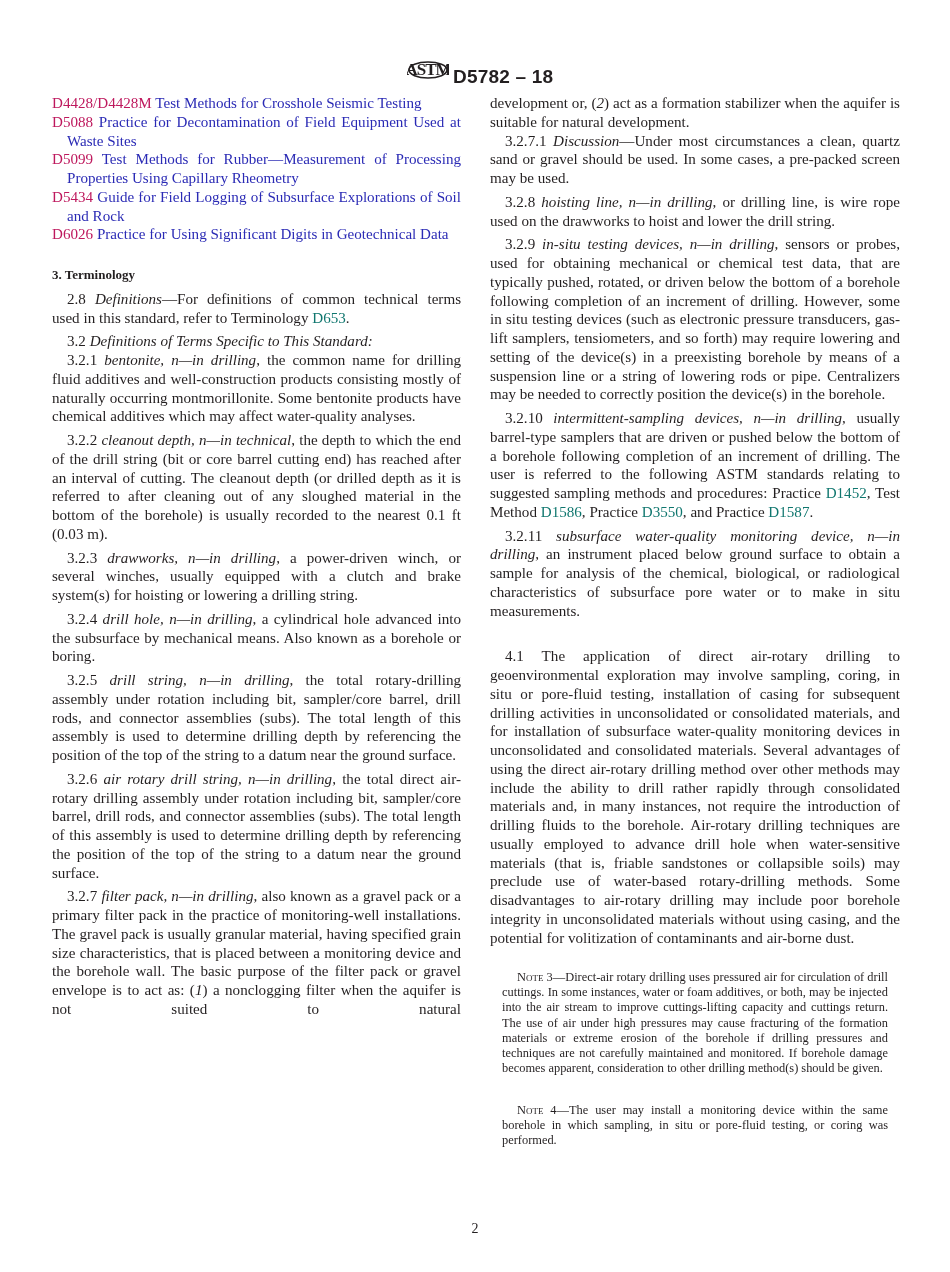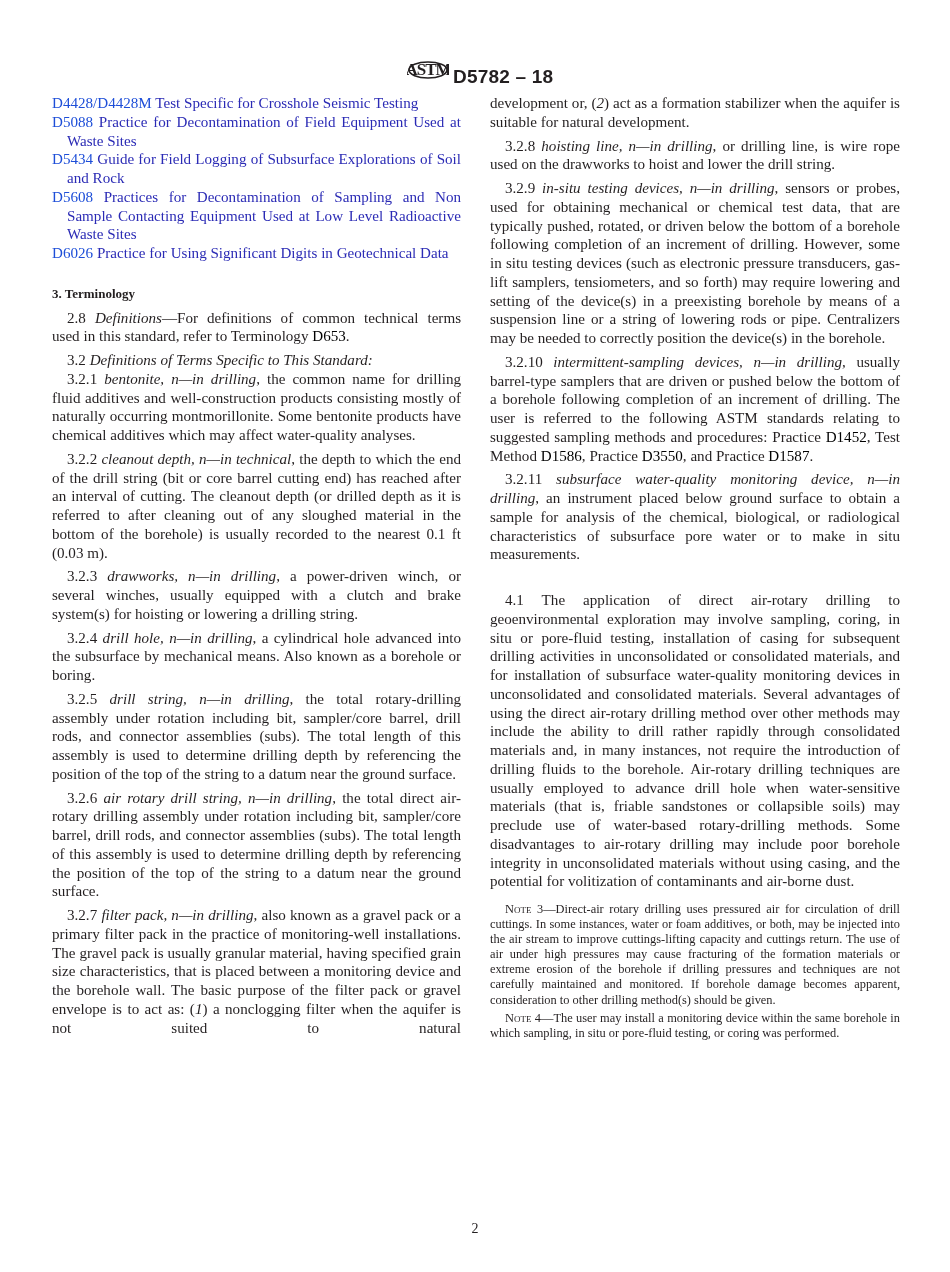--- a/index.html
+++ b/index.html
@@ -6,29 +6,29 @@
   body { width: 950px; height: 1272px; position: relative; overflow: hidden;
          font-family: "Liberation Serif", serif; color: #231f20; }
   .header { position: absolute; top: 52px; left: 0; width: 950px; height: 34px; text-align: center; }
   .logo { position: absolute; left: 407px; top: 0px; width: 42px; height: 32px; }
   .doc-id { position: absolute; left: 453px; top: 4px; font-family: "Liberation Sans", sans-serif;
             font-weight: bold; font-size: 19px; color: #231f20; letter-spacing: 0.2px; margin-top: 10px; }
   .col { position: absolute; font-size: 15.1px; line-height: 18.75px; text-align: justify; }
   .col-left { left: 52px; top: 94px; width: 409px; }
   .col-right { left: 490px; top: 94px; width: 410px; }
   .ref { margin: 0; padding-left: 15px; text-indent: -15px; text-align: justify; }
-  .ref-code { color: #1d4ed8; }
+  .ref-code { color: #be185d; }
   .ref-title { color: #2b2bb5; }
-  .red { color: #000000; }
+  .red { color: #0f766e; }
   .section-heading { font-weight: bold; font-size: 13px; margin: 0; }
   p { margin: 0; }
   .para { text-indent: 15px; }
   .gap-s { height: 5px; }
   .gap-l { height: 22px; }
-  .note { font-size: 12.4px; line-height: 15.1px; text-indent: 15px; text-align: justify; margin: 0; }
+  .note { font-size: 12.4px; line-height: 15.1px; text-indent: 15px; text-align: justify; margin: 12px; }
   .smallcaps { font-variant: small-caps; }
   .page-number { position: absolute; left: 0; width: 950px; top: 1221px; text-align: center; font-size: 14px; color: #231f20; }
   i { font-style: italic; }
 </style>
 </head>
 <body>
 
 <div class="header">
   <span class="logo">
     <svg width="42" height="32" viewBox="0 0 42 32">
@@ -37,30 +37,30 @@
       <rect x="9" y="3" width="24" height="3" fill="#231f20" opacity="0.0"></rect>
     </svg>
   </span>
   <span class="doc-id">D5782 – 18</span>
 </div>
 
 <div class="col col-left">
 
   <div>
     <p class="ref">
-      <a class="ref-code">D4428/D4428M</a> <span class="ref-title">Test Specific for Crosshole Seismic Testing</span>
+      <a class="ref-code">D4428/D4428M</a> <span class="ref-title">Test Methods for Crosshole Seismic Testing</span>
     </p>
     <p class="ref">
       <a class="ref-code">D5088</a> <span class="ref-title">Practice for Decontamination of Field Equipment Used at Waste Sites</span>
     </p>
     <p class="ref">
-      <a class="ref-code">D5434</a> <span class="ref-title">Guide for Field Logging of Subsurface Explorations of Soil and Rock</span>
+      <a class="ref-code">D5099</a> <span class="ref-title">Test Methods for Rubber—Measurement of Processing Properties Using Capillary Rheometry</span>
     </p>
     <p class="ref">
-      <a class="ref-code">D5608</a> <span class="ref-title">Practices for Decontamination of Sampling and Non Sample Contacting Equipment Used at Low Level Radioactive Waste Sites</span>
+      <a class="ref-code">D5434</a> <span class="ref-title">Guide for Field Logging of Subsurface Explorations of Soil and Rock</span>
     </p>
     <p class="ref">
       <a class="ref-code">D6026</a> <span class="ref-title">Practice for Using Significant Digits in Geotechnical Data</span>
     </p>
   </div>
 
   <div class="gap-l"></div>
   <h3 class="section-heading">3. Terminology</h3>
   <div class="gap-s"></div>
 
@@ -78,20 +78,21 @@
   <div class="gap-s"></div>
   <p class="para"><span>3.2.5 </span><i>drill string, n—in drilling</i><span>, the total rotary-drilling assembly under rotation including bit, sampler/core barrel, drill rods, and connector assemblies (subs). The total length of this assembly is used to determine drilling depth by referencing the position of the top of the string to a datum near the ground surface.</span></p>
   <div class="gap-s"></div>
   <p class="para"><span>3.2.6 </span><i>air rotary drill string, n—in drilling</i><span>, the total direct air-rotary drilling assembly under rotation including bit, sampler/core barrel, drill rods, and connector assemblies (subs). The total length of this assembly is used to determine drilling depth by referencing the position of the top of the string to a datum near the ground surface.</span></p>
   <div class="gap-s"></div>
   <p class="para" style="text-align-last: justify;"><span>3.2.7 </span><i>filter pack, n—in drilling</i><span>, also known as a gravel pack or a primary filter pack in the practice of monitoring-well installations. The gravel pack is usually granular material, having specified grain size characteristics, that is placed between a monitoring device and the borehole wall. The basic purpose of the filter pack or gravel envelope is to act as: (</span><i>1</i><span>) a nonclogging filter when the aquifer is not suited to natural</span></p>
 </div>
 
 <div class="col col-right">
   <p><span>development or, (</span><i>2</i><span>) act as a formation stabilizer when the aquifer is suitable for natural development.</span></p>
+  <p class="para"><span>3.2.7.1 </span><i>Discussion</i><span>—Under most circumstances a clean, quartz sand or gravel should be used. In some cases, a pre-packed screen may be used.</span></p>
   <div class="gap-s"></div>
   <p class="para"><span>3.2.8 </span><i>hoisting line, n—in drilling</i><span>, or drilling line, is wire rope used on the drawworks to hoist and lower the drill string.</span></p>
   <div class="gap-s"></div>
   <p class="para"><span>3.2.9 </span><i>in-situ testing devices, n—in drilling</i><span>, sensors or probes, used for obtaining mechanical or chemical test data, that are typically pushed, rotated, or driven below the bottom of a borehole following completion of an increment of drilling. However, some in situ testing devices (such as electronic pressure transducers, gas-lift samplers, tensiometers, and so forth) may require lowering and setting of the device(s) in a preexisting borehole by means of a suspension line or a string of lowering rods or pipe. Centralizers may be needed to correctly position the device(s) in the borehole.</span></p>
   <div class="gap-s"></div>
   <p class="para"><span>3.2.10 </span><i>intermittent-sampling devices, n—in drilling</i><span>, usually barrel-type samplers that are driven or pushed below the bottom of a borehole following completion of an increment of drilling. The user is referred to the following ASTM standards relating to suggested sampling methods and procedures: Practice </span><a class="red">D1452</a><span>, Test Method </span><a class="red">D1586</a><span>, Practice </span><a class="red">D3550</a><span>, and Practice </span><a class="red">D1587</a><span>.</span></p>
   <div class="gap-s"></div>
   <p class="para"><span>3.2.11 </span><i>subsurface water-quality monitoring device, n—in drilling</i><span>, an instrument placed below ground surface to obtain a sample for analysis of the chemical, biological, or radiological characteristics of subsurface pore water or to make in situ measurements.</span></p>
 
   <div class="gap-l"></div>

